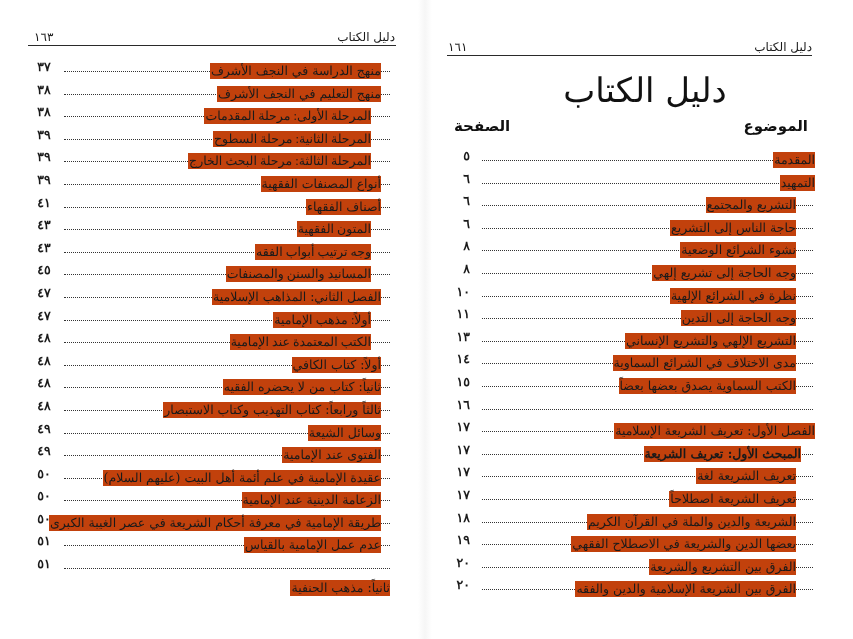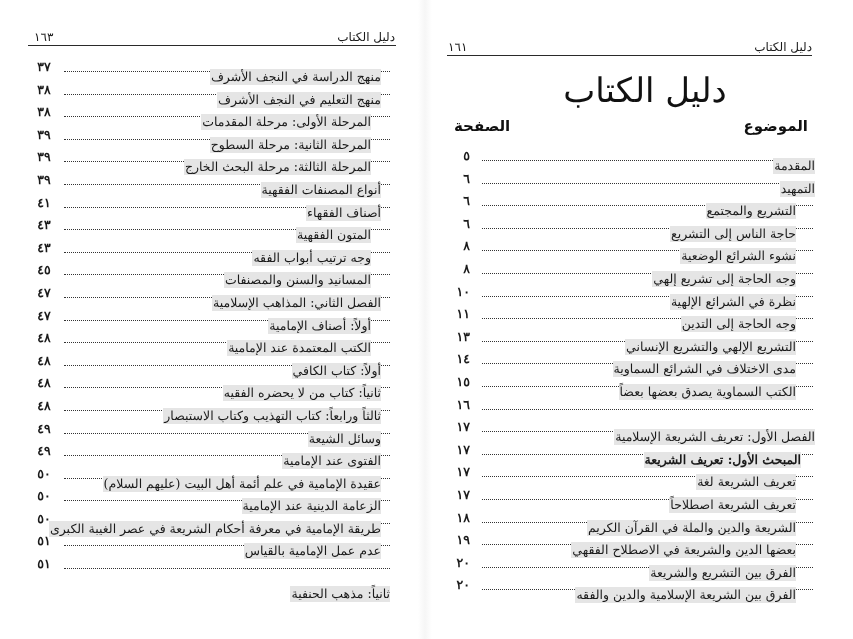--- a/index.html
+++ b/index.html
@@ -65,25 +65,25 @@
     padding: 0;
     list-style: none;
   }
   .toc-row {
     position: relative;
     height: 22.6px;
     direction: rtl;
   }
   .toc-title {
     position: absolute;
-    top: 12px;
+    top: 6px;
     white-space: nowrap;
     font-size: 12.5px;
     line-height: 16px;
-    background: #e5e5e5;
+    background: #c2410c;
     padding-left: 1px;
   }
   .toc-leader {
     position: absolute;
     top: 2px;
     height: 16px;
     border-bottom: 1.5px dotted #333;
     box-sizing: border-box;
     top: -1px;
   }
@@ -95,21 +95,21 @@
     font-weight: bold;
     direction: rtl;
   }
 
   
   #toc-left { left: 0; top: 57px; width: 420px; }
   #toc-left .toc-leader { left: 64px; right: 30px; }
   #toc-left .toc-page { left: 30px; width: 28px; text-align: center; }
   #toc-left .lvl-0 .toc-title { right: 30px; margin-top: 20px; }
   #toc-left .lvl-1 .toc-title { right: 39px; }
-  #toc-left .lvl-2 .toc-title { right: 49px; }
+  #toc-left .lvl-2 .toc-title { right: 49px; font-family: Liberation Serif, serif; }
 
   
   #toc-right { left: 0; top: 146px; width: 423px; }
   #toc-right .toc-leader { left: 52px; right: 40px; }
   #toc-right .toc-page { left: 18px; width: 22px; text-align: right; }
   #toc-right .lvl-0 .toc-title { right: 38px; }
   #toc-right .lvl-1 .toc-title { right: 52px; font-weight: bold; }
   #toc-right .lvl-2 .toc-title { right: 57px; }
 
   
@@ -183,21 +183,21 @@
         <span class="toc-title">المسانيد والسنن والمصنفات</span>
         <span class="toc-page">٤٥</span>
       </li>
     <li class="toc-row lvl-1">
         <span class="toc-leader"></span>
         <span class="toc-title">الفصل الثاني: المذاهب الإسلامية</span>
         <span class="toc-page">٤٧</span>
       </li>
     <li class="toc-row lvl-2">
         <span class="toc-leader"></span>
-        <span class="toc-title">أولاً: أصناف الإمامية</span>
+        <span class="toc-title">أولاً: مذهب الإمامية</span>
         <span class="toc-page">٤٧</span>
       </li>
     <li class="toc-row lvl-2">
         <span class="toc-leader"></span>
         <span class="toc-title">الكتب المعتمدة عند الإمامية</span>
         <span class="toc-page">٤٨</span>
       </li>
     <li class="toc-row lvl-1">
         <span class="toc-leader"></span>
         <span class="toc-title">أولاً: كتاب الكافي</span>

